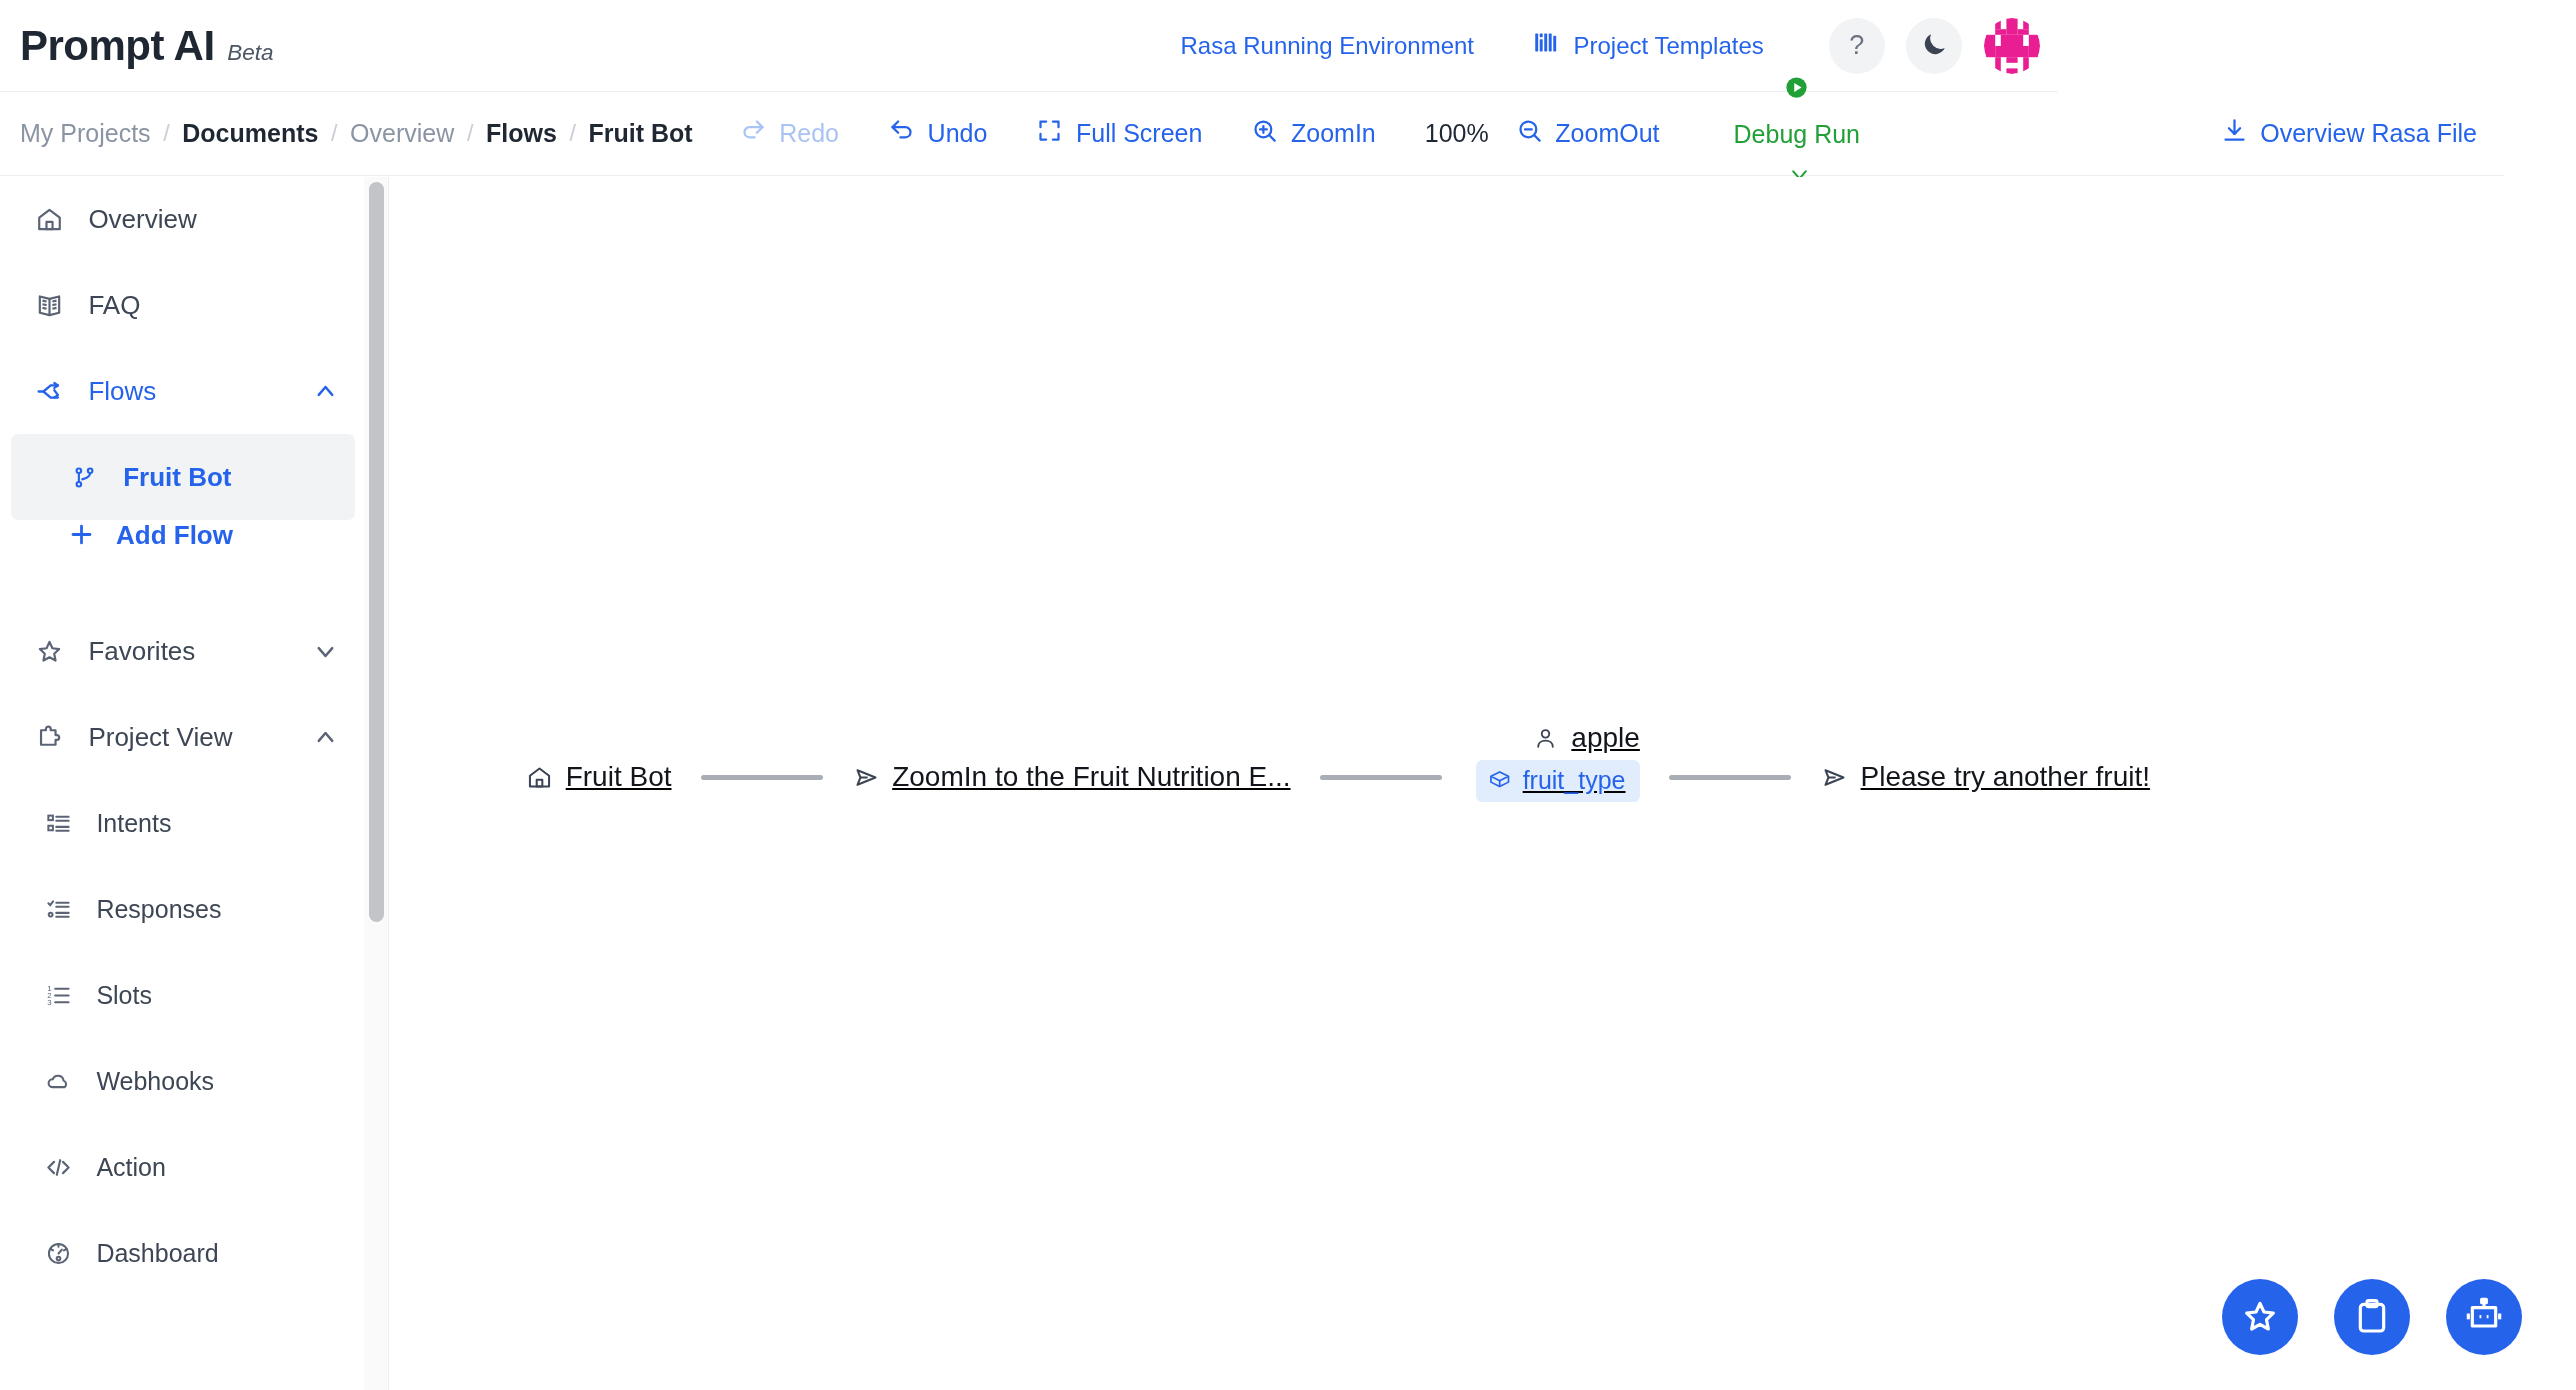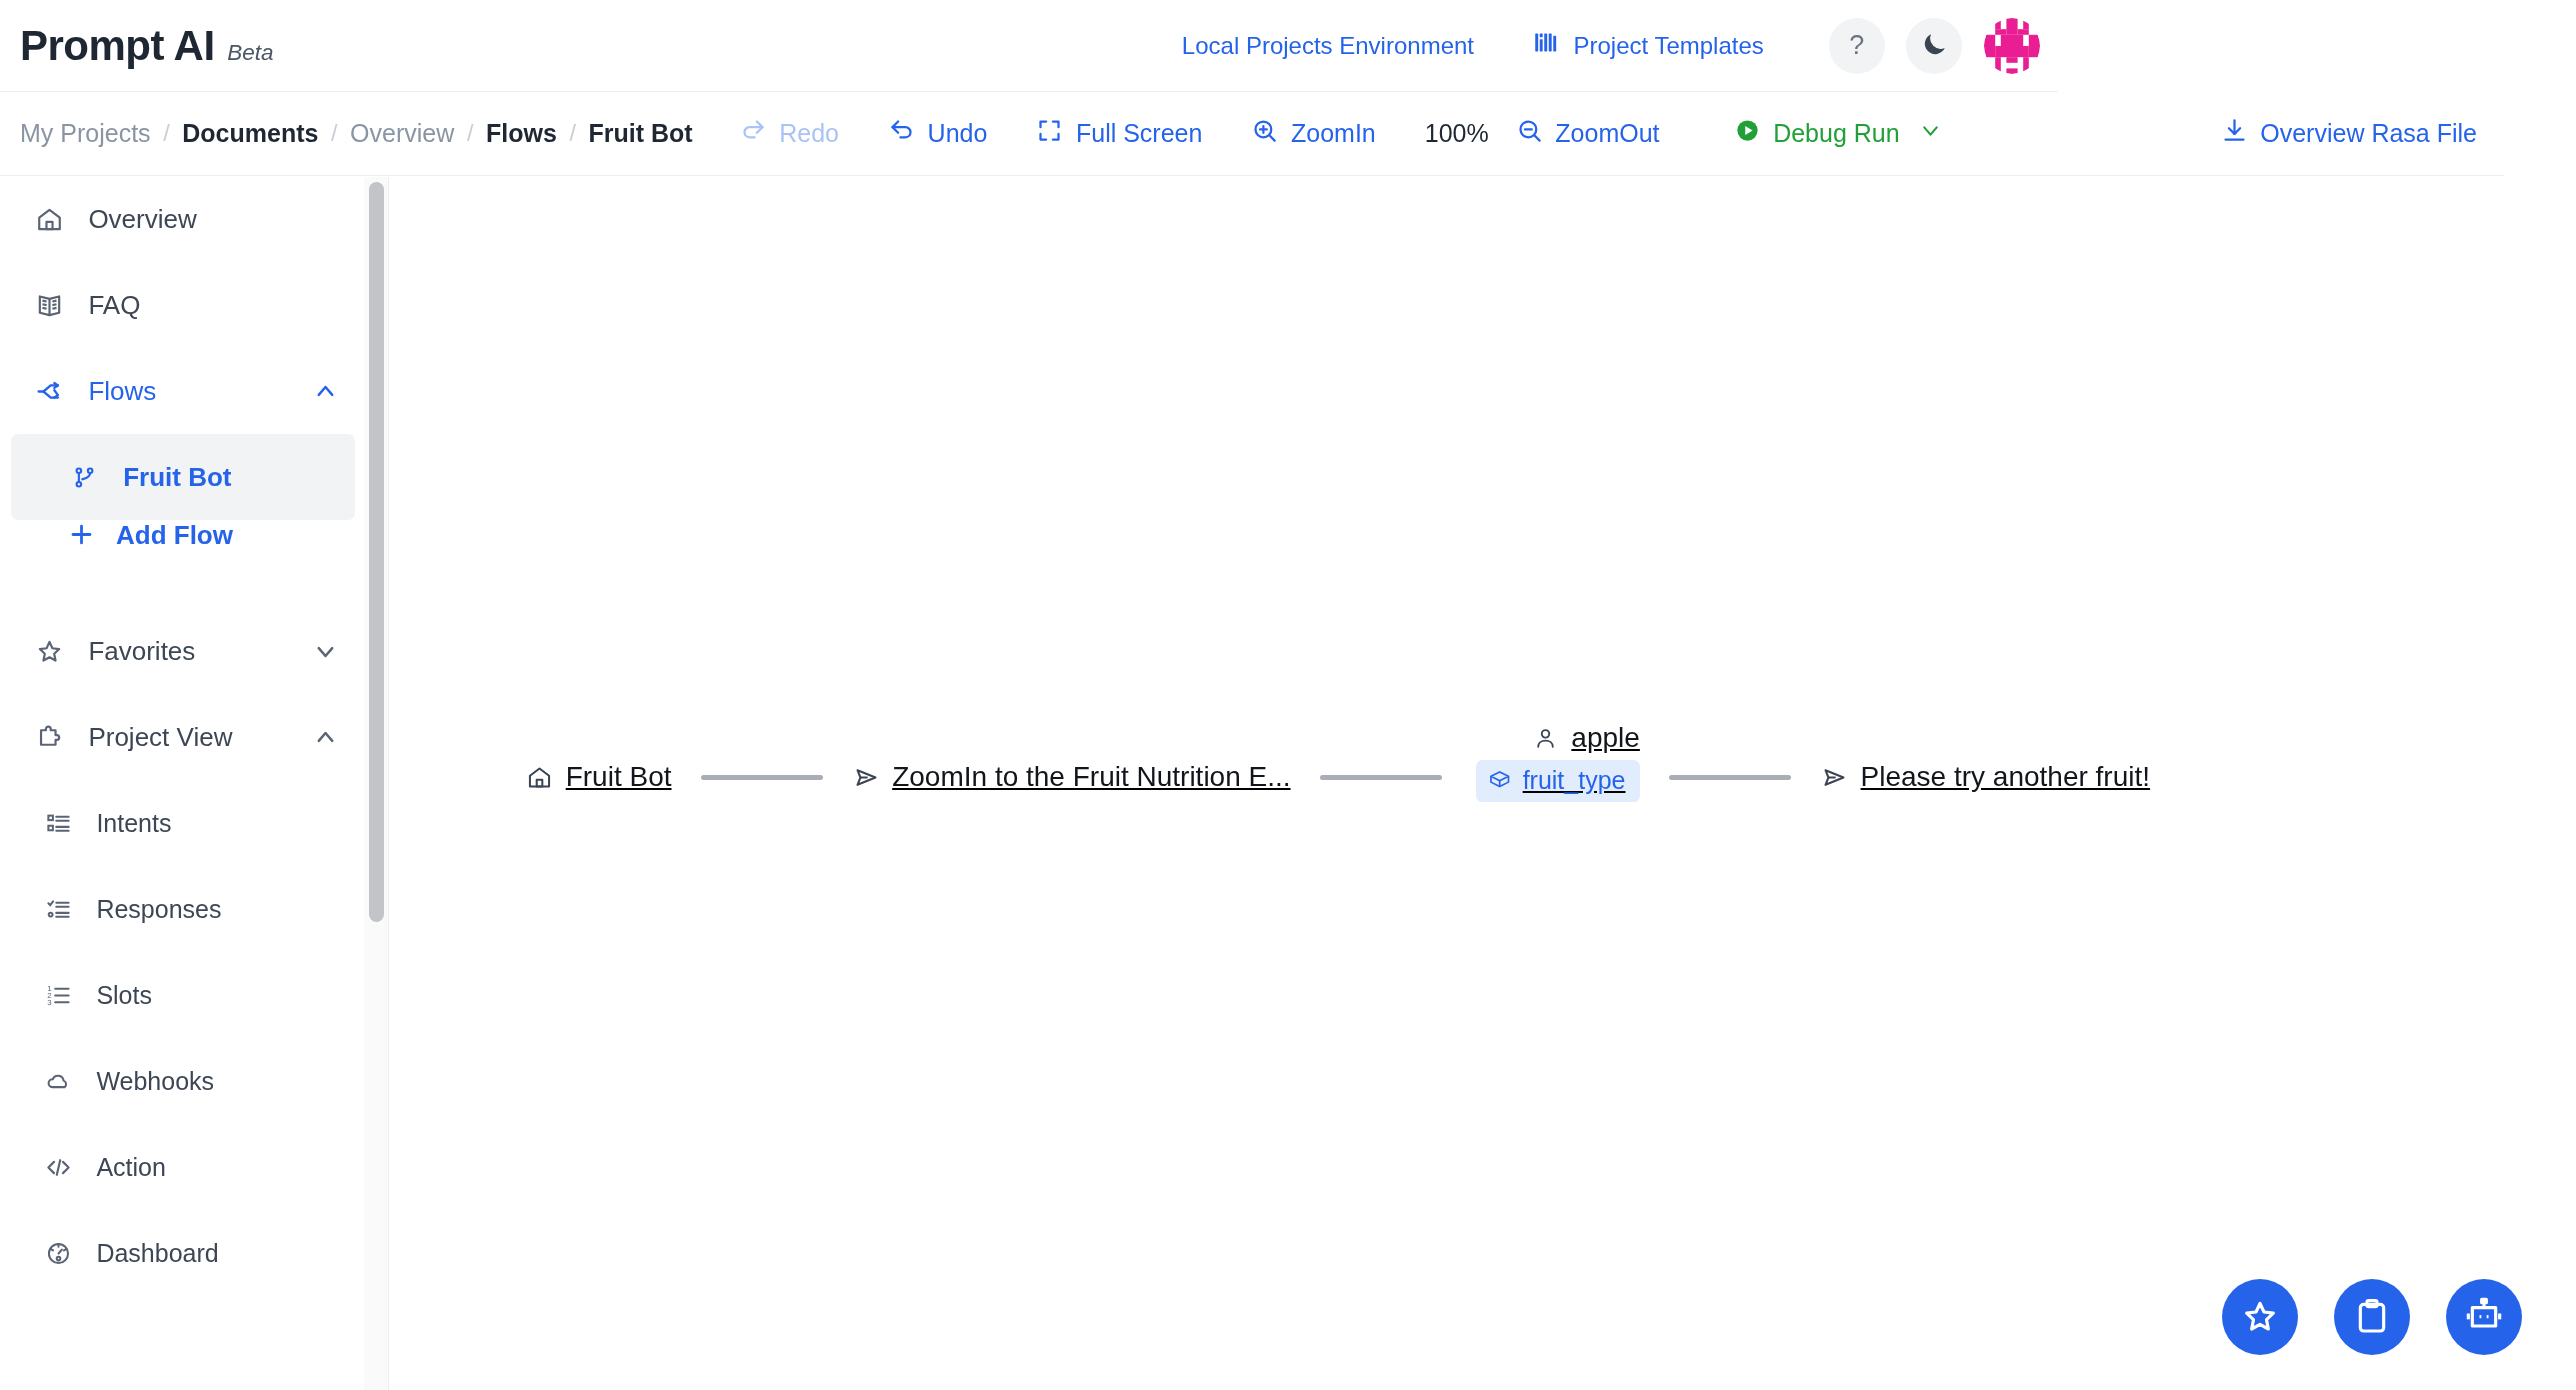--- a/index.html
+++ b/index.html
@@ -163,21 +163,21 @@
 </head>
 <body>
 
 <div class="topbar">
   <div class="brand">
     <span class="brand-title">Prompt AI</span>
     <span class="brand-beta">Beta</span>
   </div>
 
   <div class="topbar-right">
-    <a class="env-link">Local Projects Environment</a>
+    <a class="env-link">Rasa Running Environment</a>
 
     <div class="tmpl-link">
       <span>
         <svg width="27" height="27" viewBox="0 0 24 24" fill="#2563eb">
           <rect x="2" y="4" width="2.6" height="16" rx="0.6"></rect>
           <rect x="6" y="9" width="2.6" height="11" rx="0.6"></rect>
           <rect x="6" y="4" width="2.6" height="3.4" rx="0.6"></rect>
           <rect x="10" y="4" width="2.6" height="16" rx="0.6"></rect>
           <rect x="14" y="4" width="2.6" height="16" rx="0.6"></rect>
           <rect x="18" y="6" width="2.6" height="14" rx="0.6"></rect>
@@ -289,21 +289,21 @@
       <span>
         <svg width="27" height="27" viewBox="0 0 24 24" fill="none" stroke="#2563eb" stroke-width="2" stroke-linecap="round">
           <circle cx="11" cy="11" r="7"></circle>
           <line x1="16.5" y1="16.5" x2="21" y2="21"></line>
           <line x1="8" y1="11" x2="14" y2="11"></line>
         </svg>
       </span>
       <span>ZoomOut</span>
     </div>
 
-    <div class="tool green" style="margin-left:25px;">
+    <div class="tool green" style="margin-left:25px;flex-direction:column;">
       <span>
         <svg width="27" height="27" viewBox="0 0 24 24">
           <circle cx="12" cy="12" r="9" fill="#21a038"></circle>
           <polygon points="10,8 16.5,12 10,16" fill="#ffffff"></polygon>
         </svg>
       </span>
       <span>Debug Run</span>
       <span style="margin-left:5.4px;">
         <svg width="25" height="25" viewBox="0 0 24 24" fill="none" stroke="#21a038" stroke-width="2" stroke-linecap="round" stroke-linejoin="round">
           <polyline points="6,9 12,16 18,9"></polyline>

